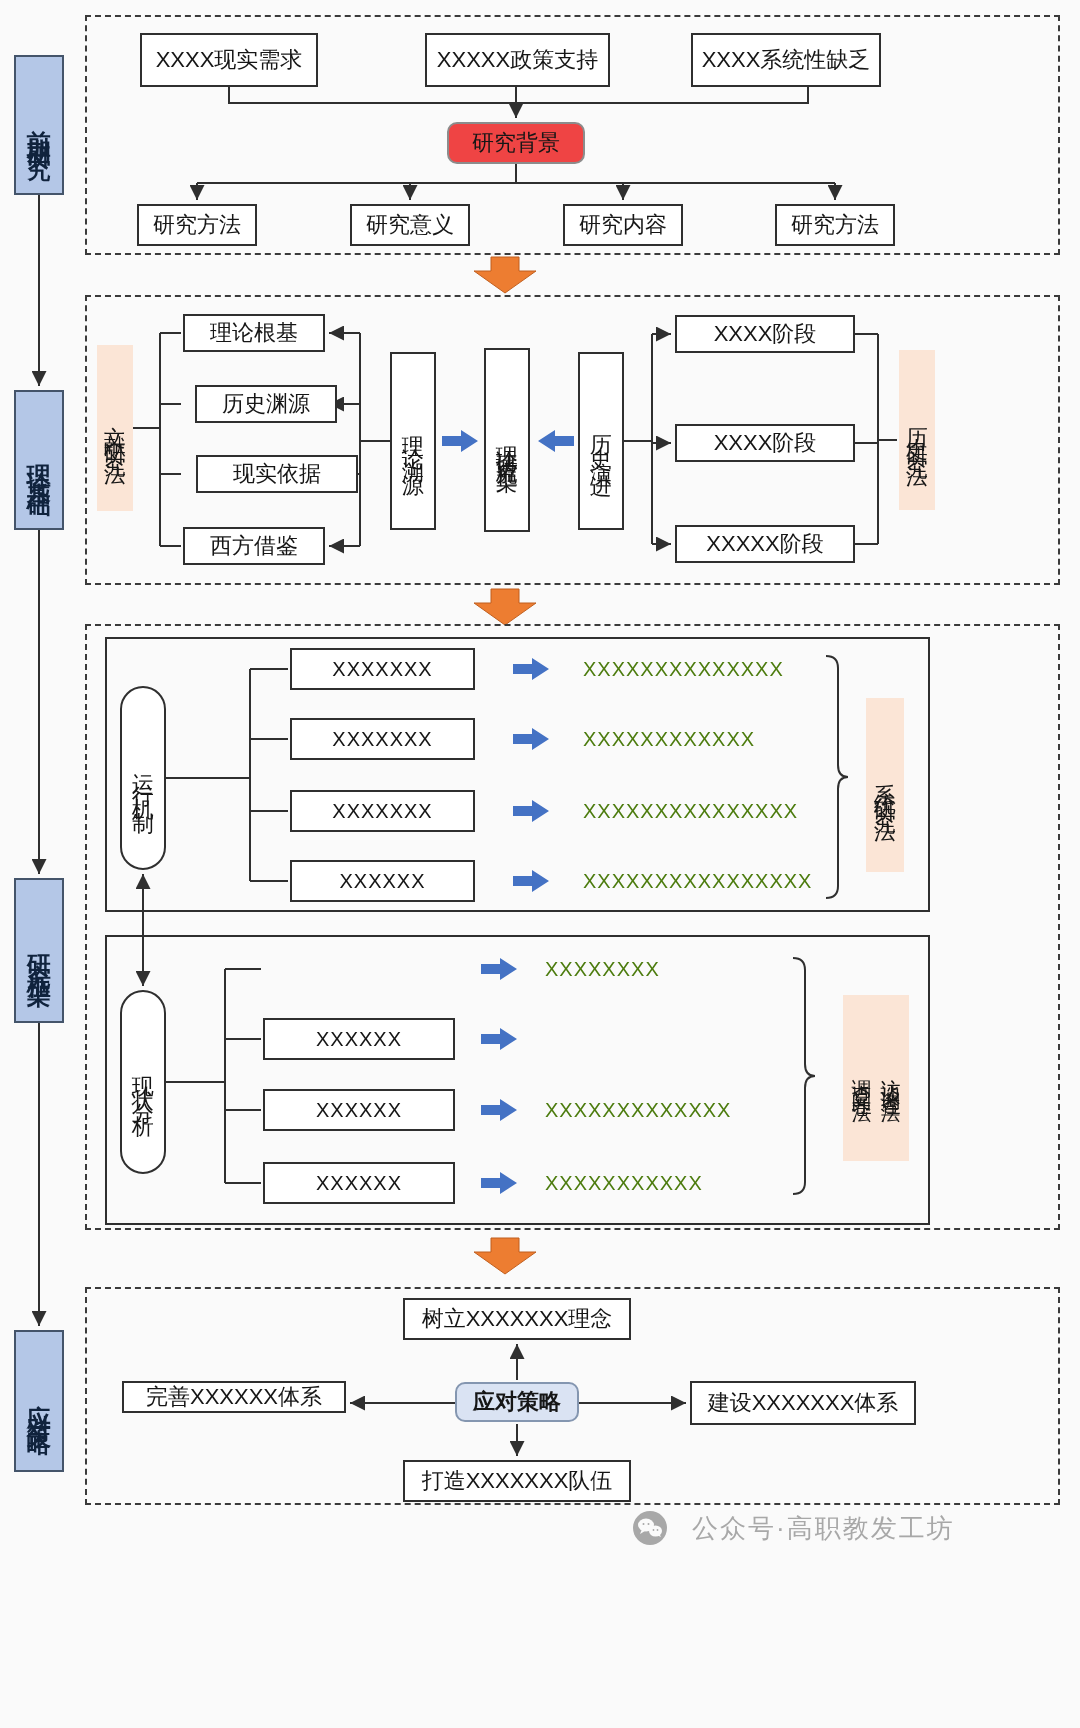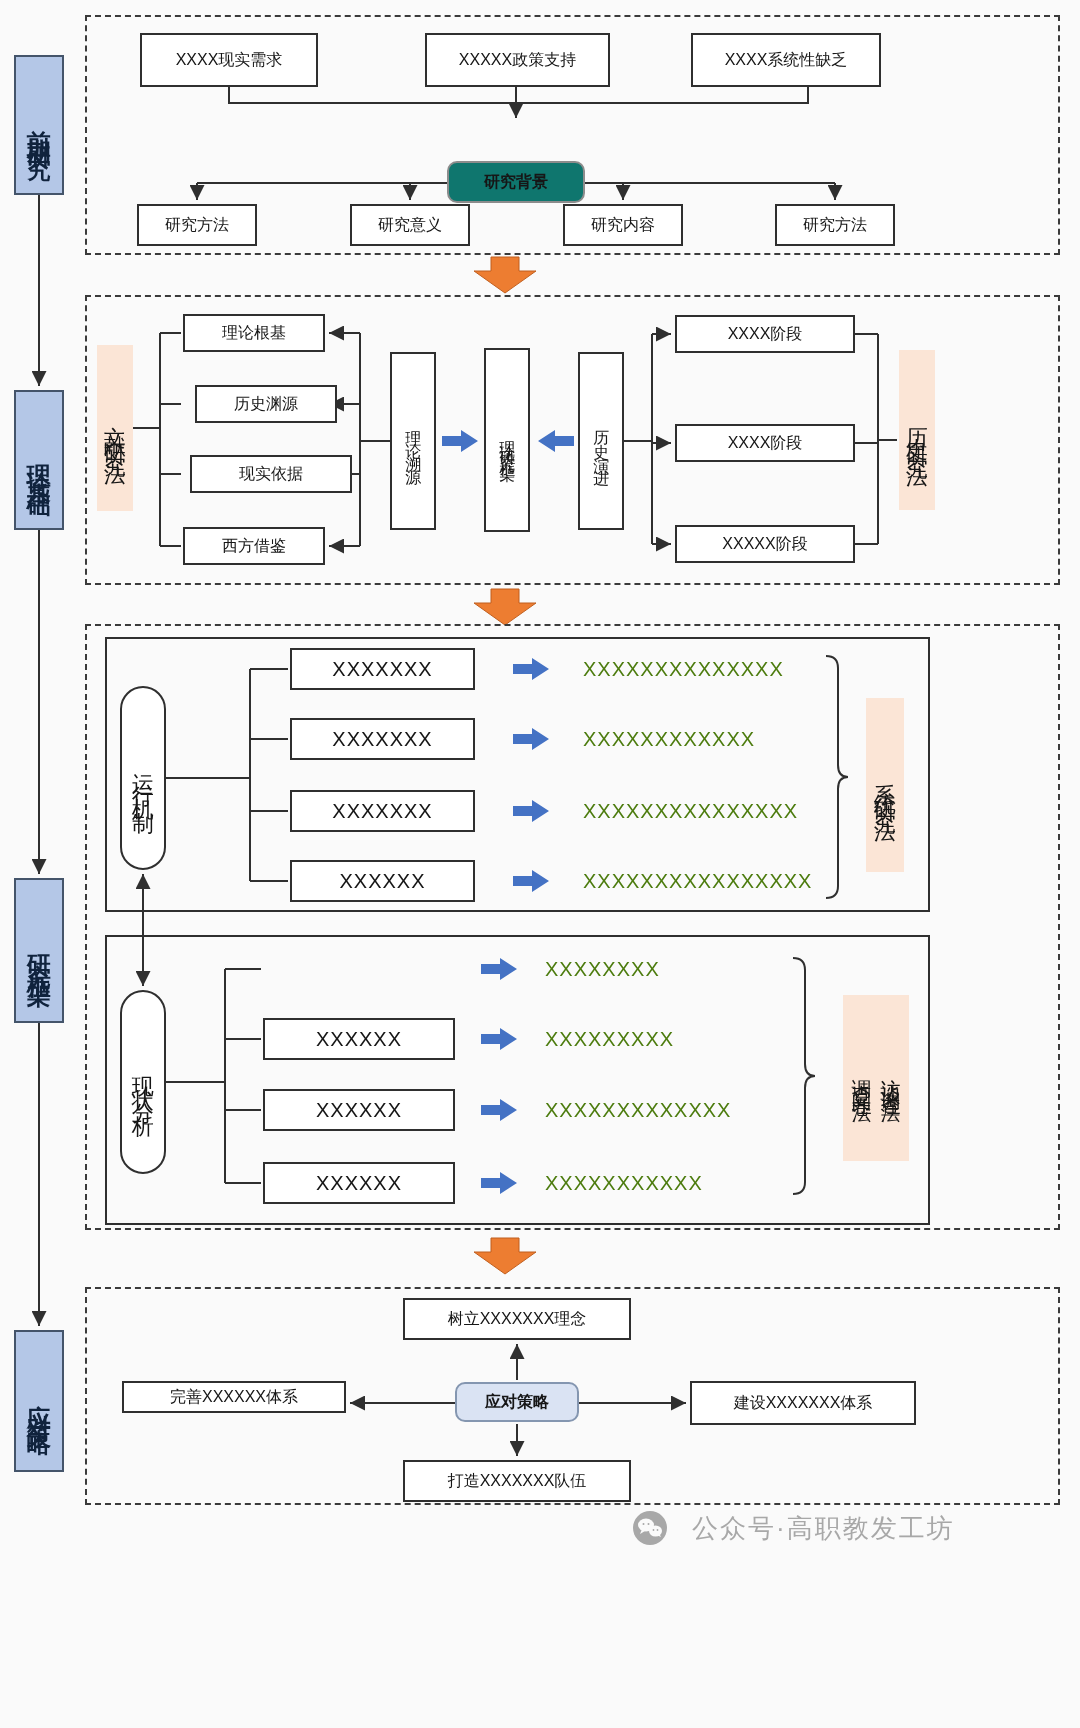--- a/index.html
+++ b/index.html
@@ -1,26 +1,26 @@
 <!DOCTYPE html>
 <html><head>
 <meta charset="utf-8">
 <style>
   html,body{margin:0;padding:0;}
   body{background:#fafafa;font-family:"Liberation Sans","DejaVu Sans",sans-serif;}
   .canvas{position:relative;width:1080px;height:1728px;background:#fafafa;overflow:hidden;}
   .box{position:absolute;box-sizing:border-box;background:#fff;border:2px solid #2f2f2f;
        display:flex;align-items:center;justify-content:center;
-       font-size:16px;color:#161616;text-align:center;line-height:1.15;}
+       font-size:22px;color:#161616;text-align:center;line-height:1.15;}
   .dashed{position:absolute;box-sizing:border-box;border:2px dashed #3a3a3a;background:transparent;}
   .solid{position:absolute;box-sizing:border-box;border:2px solid #2f2f2f;background:transparent;}
   .vbox{writing-mode:vertical-rl;text-orientation:upright;letter-spacing:7px;padding-top:6px;}
   .side{background:#b4c7e7;border:2px solid #44546a;font-size:24px;letter-spacing:9px;font-weight:bold;color:#10233d;}
   .peach{background:#fbe5d6;border:none;font-size:22px;letter-spacing:9px;}
-  .hubgray{background:#0f766e;border:2px solid #8c8c8c;border-radius:10px;font-weight:bold;margin-top:39px;}
+  .hubgray{background:#ef4444;border:2px solid #8c8c8c;border-radius:10px;font-weight:normal;}
   .hubblue{background:#dae3f3;border:2px solid #8496b0;border-radius:10px;font-weight:bold;}
   .pill{border-radius:24px;font-size:22px;letter-spacing:13px;}
   .xbox{font-size:20px;letter-spacing:1px;}
   .detail{position:absolute;display:flex;align-items:center;justify-content:flex-start;
           font-size:20px;letter-spacing:1px;color:#4d7c0f;}
   .vcolwrap{display:flex;flex-direction:row;align-items:center;justify-content:center;gap:6px;}
   .vcol{writing-mode:vertical-rl;text-orientation:upright;letter-spacing:6px;font-size:20px;}
   .footer{position:absolute;display:flex;align-items:center;gap:24px;color:#a8a8a8;font-size:26px;letter-spacing:2px;}
   svg.overlay{position:absolute;left:0;top:0;pointer-events:none;}
 </style>
@@ -137,21 +137,21 @@
   <div class="box" style="left:691px;top:33px;width:190px;height:54px">XXXX系统性缺乏</div>
   <div class="box hubgray" style="left:447px;top:122px;width:138px;height:42px">研究背景</div>
   <div class="box" style="left:137px;top:204px;width:120px;height:42px">研究方法</div>
   <div class="box" style="left:350px;top:204px;width:120px;height:42px">研究意义</div>
   <div class="box" style="left:563px;top:204px;width:120px;height:42px">研究内容</div>
   <div class="box" style="left:775px;top:204px;width:120px;height:42px">研究方法</div>
 
   <div class="box vbox peach" style="left:97px;top:345px;width:36px;height:166px">文献研究法</div>
   <div class="box" style="left:183px;top:314px;width:142px;height:38px">理论根基</div>
   <div class="box" style="left:195px;top:385px;width:142px;height:38px">历史渊源</div>
-  <div class="box" style="left:190px;top:455px;width:162px;height:38px">现实依据</div>
+  <div class="box" style="left:196px;top:455px;width:162px;height:38px">现实依据</div>
   <div class="box" style="left:183px;top:527px;width:142px;height:38px">西方借鉴</div>
   <div class="box vbox" style="left:390px;top:352px;width:46px;height:178px;letter-spacing:13px">理论溯源</div>
   <div class="box vbox" style="left:484px;top:348px;width:46px;height:184px;letter-spacing:5px">理论研究框架</div>
   <div class="box vbox" style="left:578px;top:352px;width:46px;height:178px;letter-spacing:13px">历史演进</div>
   <div class="box" style="left:675px;top:315px;width:180px;height:38px">XXXX阶段</div>
   <div class="box" style="left:675px;top:424px;width:180px;height:38px">XXXX阶段</div>
   <div class="box" style="left:675px;top:525px;width:180px;height:38px">XXXXX阶段</div>
   <div class="box vbox peach" style="left:899px;top:350px;width:36px;height:160px">历史研究法</div>
 
   <div class="box vbox pill" style="left:120px;top:686px;width:46px;height:184px">运行机制</div>
@@ -163,21 +163,20 @@
   <div class="detail" style="left:583px;top:724px;width:280px;height:30px">XXXXXXXXXXXX</div>
   <div class="detail" style="left:583px;top:796px;width:280px;height:30px">XXXXXXXXXXXXXXX</div>
   <div class="detail" style="left:583px;top:866px;width:280px;height:30px">XXXXXXXXXXXXXXXX</div>
   <div class="box vbox peach" style="left:866px;top:698px;width:38px;height:174px">系统研究法</div>
 
   <div class="box vbox pill" style="left:120px;top:990px;width:46px;height:184px">现状分析</div>
   <div class="box xbox" style="left:263px;top:1018px;width:192px;height:42px">XXXXXX</div>
   <div class="box xbox" style="left:263px;top:1089px;width:192px;height:42px">XXXXXX</div>
   <div class="box xbox" style="left:263px;top:1162px;width:192px;height:42px">XXXXXX</div>
   <div class="detail" style="left:545px;top:954px;width:280px;height:30px">XXXXXXXX</div>
-  <div class="detail" style="left:545px;top:1024px;width:280px;height:30px">XXXXXXXXX</div>
   <div class="detail" style="left:545px;top:1095px;width:280px;height:30px">XXXXXXXXXXXXX</div>
   <div class="detail" style="left:545px;top:1168px;width:280px;height:30px">XXXXXXXXXXX</div>
   <div class="box peach vcolwrap" style="left:843px;top:995px;width:66px;height:166px">
     <span class="vcol">调查问卷法</span>
     <span class="vcol">访谈调查法</span>
   </div>
 
   <div class="box" style="left:403px;top:1298px;width:228px;height:42px">树立XXXXXXX理念</div>
   <div class="box" style="left:122px;top:1381px;width:224px;height:32px">完善XXXXXX体系</div>
   <div class="box hubblue" style="left:455px;top:1382px;width:124px;height:40px">应对策略</div>

